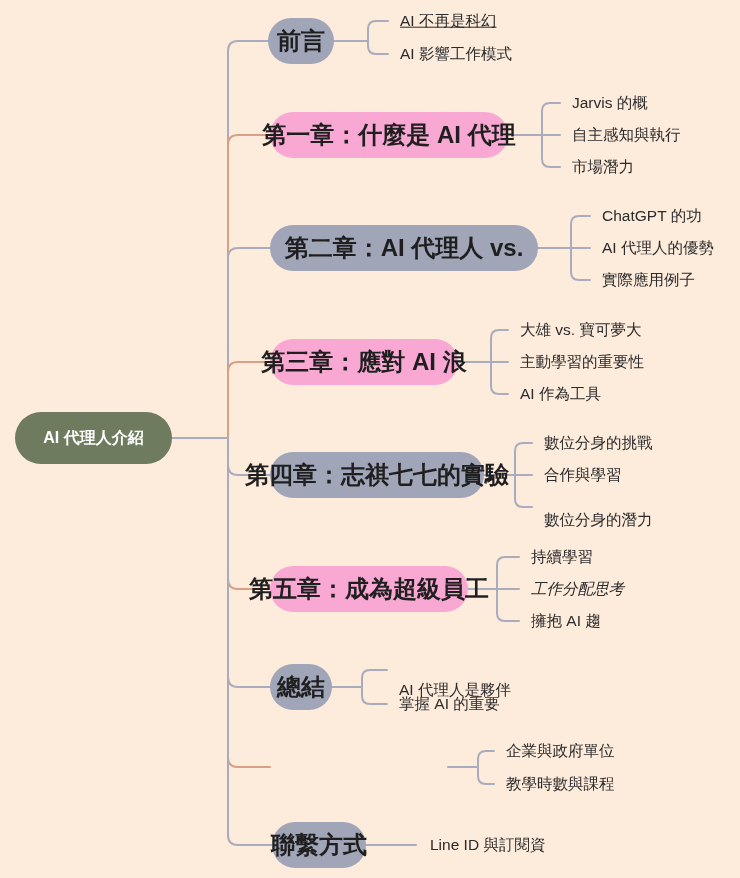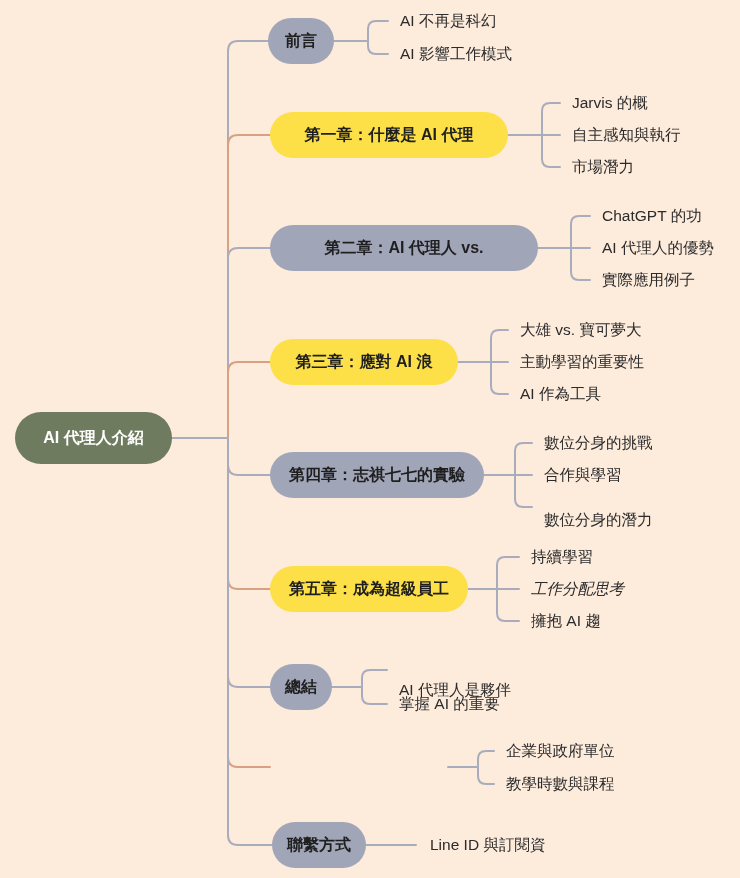--- a/index.html
+++ b/index.html
@@ -5,25 +5,25 @@
   html,body{margin:0;padding:0;}
   body{
     width:740px;height:878px;position:relative;overflow:hidden;
     background:#FDEBDC;
     font-family:"Liberation Sans", sans-serif;
   }
   #canvas{position:absolute;inset:0;width:740px;height:878px;}
   svg.connectors{position:absolute;left:0;top:0;pointer-events:none;}
   .node{
     position:absolute;display:flex;align-items:center;justify-content:center;
-    border-radius:24px;font-weight:bold;font-size:16px;color:#1F1F1F;
+    border-radius:24px;font-weight:bold;font-size:24px;color:#1F1F1F;
     white-space:nowrap;box-sizing:border-box;cursor:pointer;
   }
   .node.gray{background:#A1A5B8;}
-  .node.tan{background:#fde047;}
+  .node.tan{background:#f9a8d4;}
   .node.root{background:#6E7B5F;color:#FFFFFF;font-size:16px;}
   .child{
     position:absolute;font-size:15.5px;color:#2B2B2B;white-space:nowrap;
     transform:translateY(-50%);line-height:1.2;cursor:pointer;
   }
 </style>
 </head>
 <body>
 
 <div id="canvas">
@@ -73,21 +73,21 @@
   <div class="node tan" style="left:270px;top:566px;width:198px;height:46px;">
     <span>第五章：成為超級員工</span>
   </div>
   <div class="node gray" style="left:270px;top:664px;width:62px;height:46px;">
     <span>總結</span>
   </div>
   <div class="node gray" style="left:272px;top:822px;width:94px;height:46px;">
     <span>聯繫方式</span>
   </div>
 
-  <div class="child" style="left:400px;top:21px;">AI 不再是科幻</div>
+  <div class="child" style="left:400px;top:21px;text-decoration:underline;">AI 不再是科幻</div>
   <div class="child" style="left:400px;top:54px;">AI 影響工作模式</div>
 
   <div class="child" style="left:572px;top:103px;">Jarvis 的概</div>
   <div class="child" style="left:572px;top:135px;">自主感知與執行</div>
   <div class="child" style="left:572px;top:167px;">市場潛力</div>
 
   <div class="child" style="left:602px;top:216px;">ChatGPT 的功</div>
   <div class="child" style="left:602px;top:248px;">AI 代理人的優勢</div>
   <div class="child" style="left:602px;top:280px;">實際應用例子</div>
 

